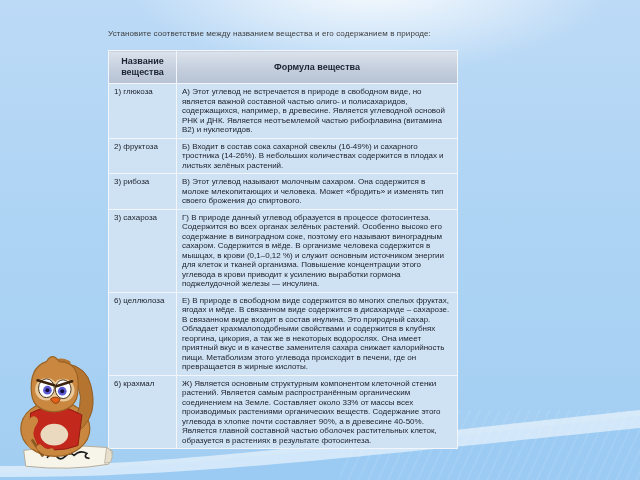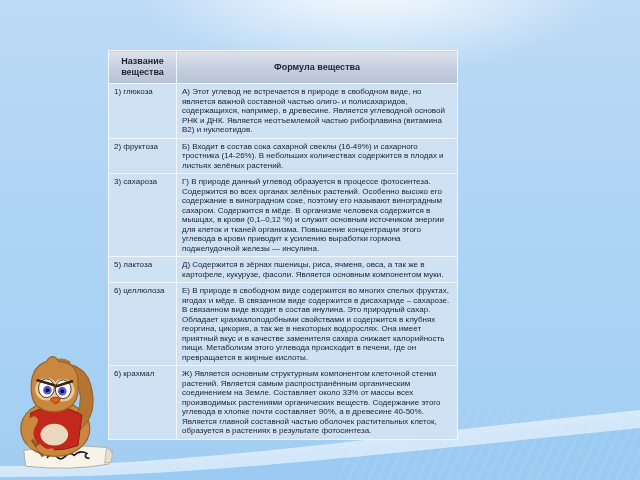--- a/index.html
+++ b/index.html
@@ -49,20 +49,21 @@
 <body>
 
 <div class="slide">
 
   <svg class="swoosh" viewBox="0 0 640 100" preserveAspectRatio="none" aria-hidden="true">
     <path d="M0,92 C170,90 330,68 640,36 L640,100 L0,100 Z" fill="#9bcbf2"></path>
     <path d="M0,86 C180,86 330,62 640,30 L640,48 C340,78 180,98 0,97 Z" fill="rgba(255,255,255,0.55)"></path>
   </svg>
   <div class="stripes"></div>
 
+  <div class="title">Установите соответствие между названием вещества и его содержанием в природе:</div>
 
   <div class="tbl-wrap">
     <table class="substances">
       <colgroup>
           <col class="name-col">
           <col>
         </colgroup>
       <thead>
         <tr>
           <th>Название вещества</th>
@@ -72,26 +73,26 @@
       <tbody>
         <tr>
           <td class="name-cell">1) глюкоза</td>
           <td>А) Этот углевод не встречается в природе в свободном виде, но является важной составной частью олиго- и полисахаридов, содержащихся, например, в древесине. Является углеводной основой РНК и ДНК. Является неотъемлемой частью рибофлавина (витамина В2) и нуклеотидов.</td>
         </tr>
         <tr>
           <td class="name-cell">2) фруктоза</td>
           <td>Б) Входит в состав сока сахарной свеклы (16-49%) и сахарного тростника (14-26%). В небольших количествах содержится в плодах и листьях зелёных растений.</td>
         </tr>
         <tr>
+          <td class="name-cell">3) рибоза</td>
+          <td>В) Этот углевод называют молочным сахаром. Она содержится в молоке млекопитающих и человека. Может «бродить» и изменять тип своего брожения до спиртового.</td>
+        </tr>
+        <tr>
           <td class="name-cell">3) сахароза</td>
           <td>Г) В природе данный углевод образуется в процессе фотосинтеза. Содержится во всех органах зелёных растений. Особенно высоко его содержание в виноградном соке, поэтому его называют виноградным сахаром. Содержится в мёде. В организме человека содержится в мышцах, в крови (0,1–0,12 %) и служит основным источником энергии для клеток и тканей организма. Повышение концентрации этого углевода в крови приводит к усилению выработки гормона поджелудочной железы — инсулина.</td>
-        </tr>
-        <tr>
-          <td class="name-cell">5) лактоза</td>
-          <td>Д) Содержится в зёрнах пшеницы, риса, ячменя, овса, а так же в картофеле, кукурузе, фасоли. Является основным компонентом муки.</td>
         </tr>
         <tr>
           <td class="name-cell">6) целлюлоза</td>
           <td>Е) В природе в свободном виде содержится во многих спелых фруктах, ягодах и мёде. В связанном виде содержится в дисахариде – сахарозе. В связанном виде входит в состав инулина. Это природный сахар. Обладает крахмалоподобными свойствами и содержится в клубнях георгина, цикория, а так же в некоторых водорослях. Она имеет приятный вкус и в качестве заменителя сахара снижает калорийность пищи. Метаболизм этого углевода происходит в печени, где он превращается в жирные кислоты.</td>
         </tr>
         <tr>
           <td class="name-cell">6) крахмал</td>
           <td>Ж) Является основным структурным компонентом клеточной стенки растений. Является самым распространённым органическим соединением на Земле. Составляет около 33% от массы всех производимых растениями органических веществ. Содержание этого углевода в хлопке почти составляет 90%, а в древесине 40-50%. Является главной составной частью оболочек растительных клеток, образуется в растениях в результате фотосинтеза.</td>
         </tr>
       </tbody>

